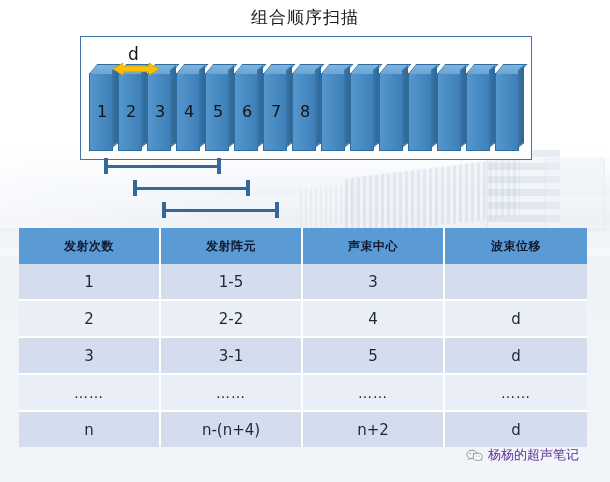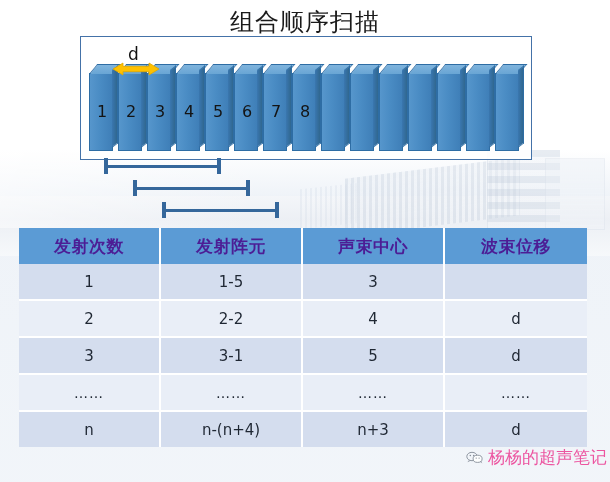--- a/index.html
+++ b/index.html
@@ -51,21 +51,21 @@
     transform:skewY(-6deg);
   }
   .bg-sheen{
     position:absolute;left:0;top:150px;width:610px;height:78px;z-index:0;
     background:linear-gradient(115deg, rgba(255,255,255,.55) 0%, rgba(255,255,255,0) 45%);
   }
 
   
   .title{
     position:absolute;left:0;top:6px;width:610px;text-align:center;
-    font-size:24px;color:#1a1a1a;letter-spacing:1px;z-index:5;
+    font-size:17px;color:#1a1a1a;letter-spacing:1px;z-index:5;
     font-family:"DejaVu Sans","Liberation Sans",sans-serif;
   }
 
   
   .array-box{
     position:absolute;left:80px;top:36px;width:450px;height:122px;
     border:1px solid #4472a8;background:rgba(255,255,255,.9);z-index:4;
   }
   .array-row{position:absolute;left:8px;top:24px;height:92px;z-index:5;}
   .elem{
@@ -109,42 +109,42 @@
   .bracket .cap.l{left:0;}
   .bracket .cap.r{right:0;}
 
   
   .tbl{
     position:absolute;left:19px;top:228px;width:568px;z-index:6;
     border-collapse:separate;border-spacing:0;
     table-layout:fixed;
   }
   .tbl th{
-    background:#5b9bd5;color:#4c1d95;font-weight:bold;font-size:17px;
+    background:#5b9bd5;color:#0f172a;font-weight:bold;font-size:12px;
     height:34px;text-align:center;border-right:2px solid #fff;
     font-family:"DejaVu Sans","Liberation Sans",sans-serif;
     letter-spacing:.5px;
   }
   .tbl th:last-child{border-right:none;margin-top:12px;}
   .tbl td{
     height:33px;text-align:center;font-size:15px;color:#1f2733;
     border-right:2px solid #fff;border-bottom:2px solid #fff;
     font-family:"DejaVu Sans","Liberation Sans",sans-serif;
   }
   .tbl td:last-child{border-right:none;}
   .tbl tbody tr:nth-child(odd) td{background:#d4ddee;}
   .tbl tbody tr:nth-child(even) td{background:#e9eef7;}
   .tbl tbody tr:last-child td{border-bottom:none;}
   .tbl .dots{letter-spacing:1px;font-size:14px;}
 
   
   .watermark{
     position:absolute;left:466px;top:446px;z-index:9;
     display:flex;align-items:center;gap:5px;
-    color:#ec4899;font-size:17px;opacity:.92;
+    color:#4c1d95;font-size:13px;opacity:.92;
     font-family:"DejaVu Sans","Liberation Sans",sans-serif;
   }
   .wm-icon{width:17px;height:13px;flex:0 0 auto;}
 </style>
 </head>
 <body>
 
 <div id="stage">
 
   <div class="bg-photo"></div>
@@ -282,21 +282,21 @@
         </tr>
         <tr>
           <td class="dots">……</td>
           <td class="dots">……</td>
           <td class="dots">……</td>
           <td class="dots">……</td>
         </tr>
         <tr>
           <td>n</td>
           <td>n-(n+4)</td>
-          <td>n+3</td>
+          <td>n+2</td>
           <td>d</td>
         </tr>
       </tbody>
   </table>
 
   <div class="watermark">
     <svg class="wm-icon" viewBox="0 0 17 13">
       <ellipse cx="6" cy="5.5" rx="5.2" ry="4.2" fill="none" stroke="#7b838f" stroke-width="0.9"></ellipse>
       <path d="M3 9.2 L1.4 11.2 L4 10.1 Z" fill="#7b838f"></path>
       <circle cx="4.3" cy="4.6" r="0.75" fill="#7b838f"></circle>

